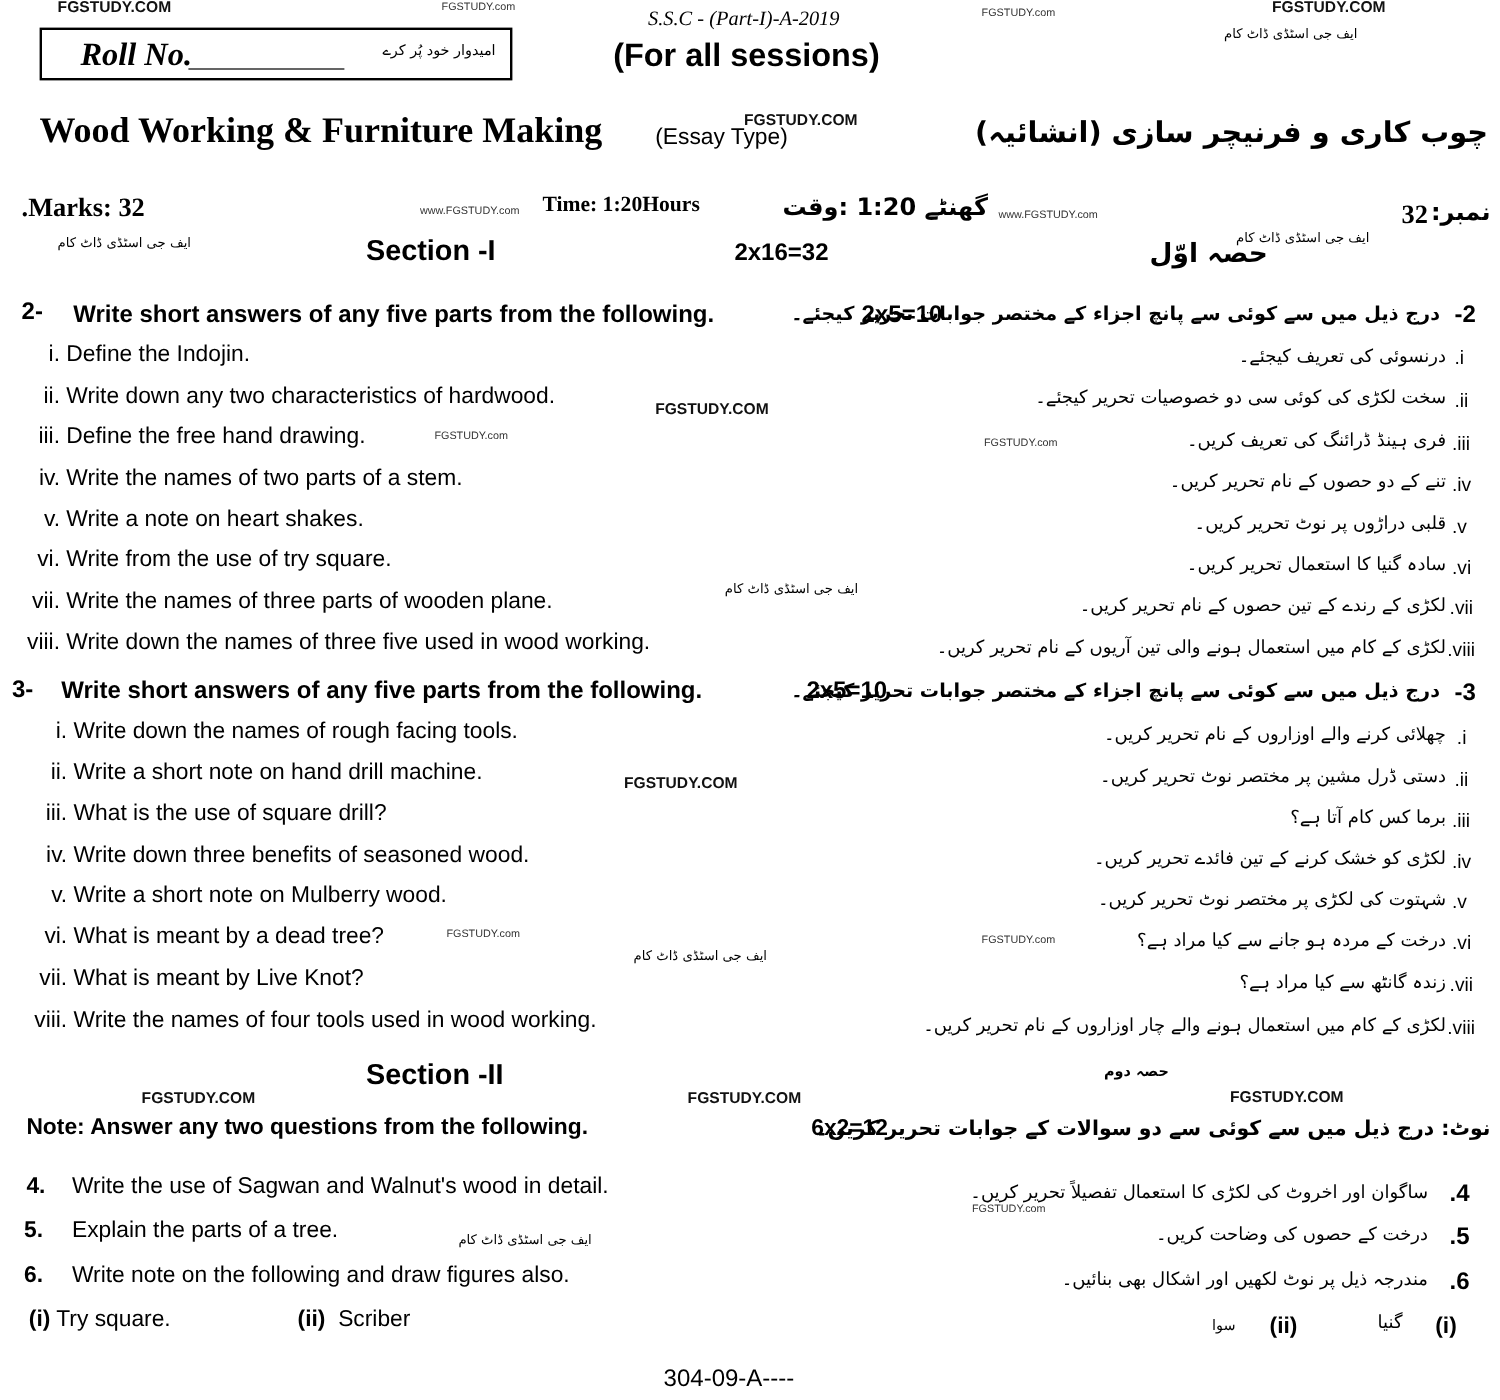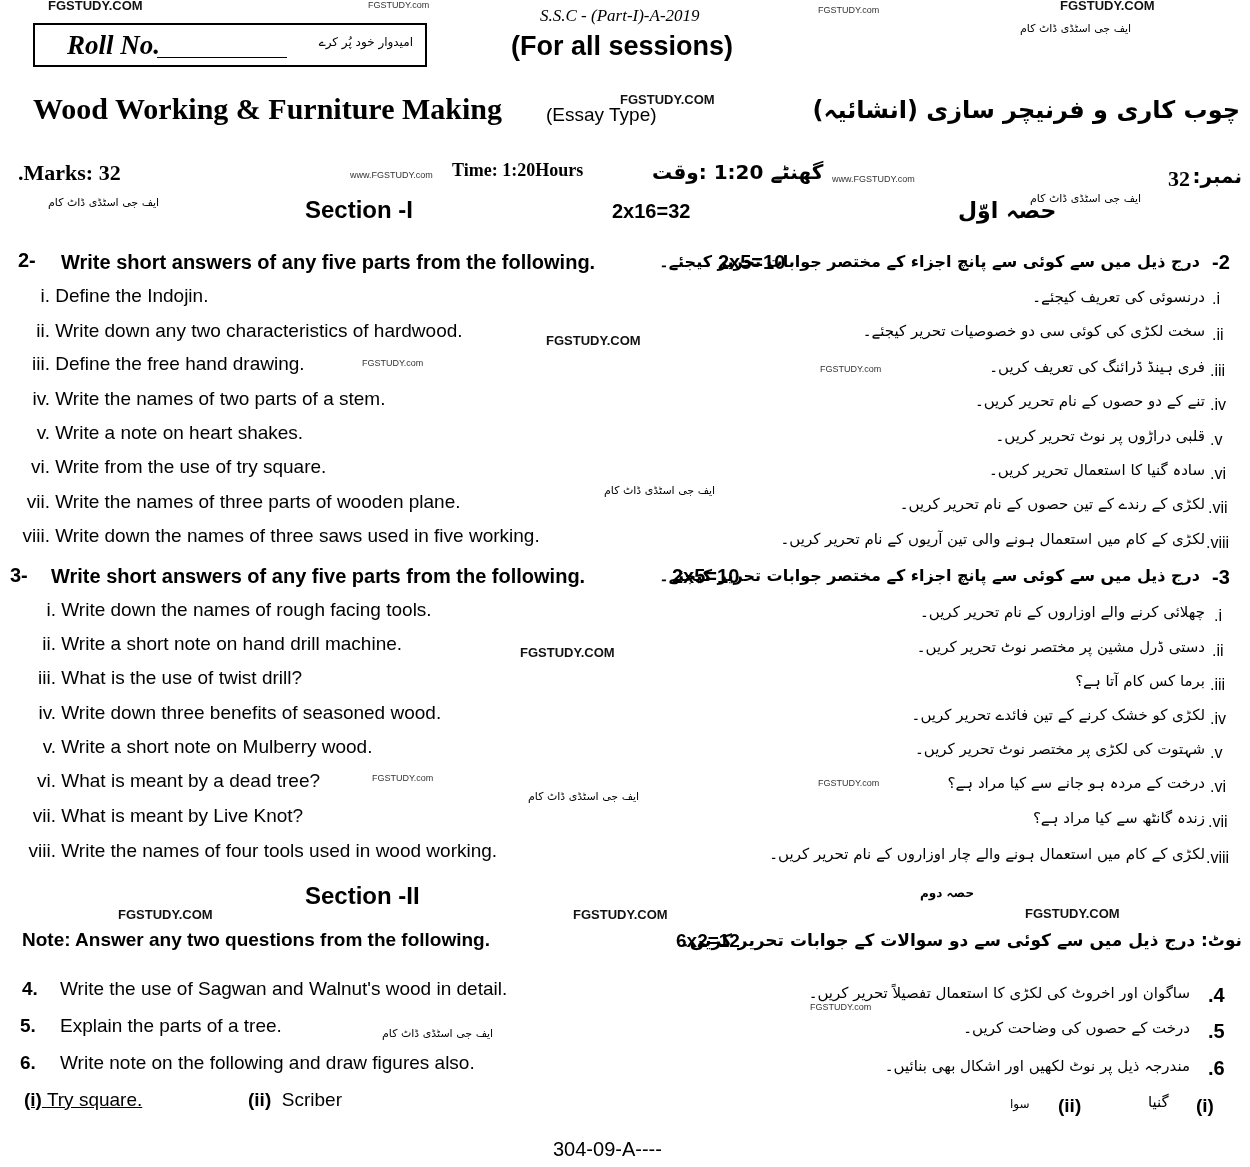--- a/index.html
+++ b/index.html
@@ -96,21 +96,21 @@
 
   <div class="abs q-en" style="left:22px;top:456px;"><span class="roman-en" style="width:28px">vi.</span> <span>Write from the use of try square.</span></div>
   <div class="abs q-ur" style="right:45px;top:461px;">سادہ گنیا کا استعمال تحریر کریں۔</div>
   <div class="abs" style="left:1210px;top:465px;font-size:16px;">.vi</div>
 
   <div class="abs q-en" style="left:16px;top:491px;"><span class="roman-en" style="width:34px">vii.</span> <span>Write the names of three parts of wooden plane.</span></div>
   <div class="abs urdu" style="left:604px;top:484px;font-size:11px;">ایف جی اسٹڈی ڈاٹ کام</div>
   <div class="abs q-ur" style="right:45px;top:495px;">لکڑی کے رندے کے تین حصوں کے نام تحریر کریں۔</div>
   <div class="abs" style="left:1208px;top:499px;font-size:16px;">.vii</div>
 
-  <div class="abs q-en" style="left:8px;top:525px;"><span class="roman-en" style="width:42px">viii.</span> <span>Write down the names of three saws used in five working.</span></div>
+  <div class="abs q-en" style="left:8px;top:525px;"><span class="roman-en" style="width:42px">viii.</span> <span>Write down the names of three five used in wood working.</span></div>
   <div class="abs q-ur" style="right:45px;top:530px;">لکڑی کے کام میں استعمال ہونے والی تین آریوں کے نام تحریر کریں۔</div>
   <div class="abs" style="left:1206px;top:534px;font-size:16px;">.viii</div>
 </div>
 
 <div class="abs q-head" style="left:10px;top:564px;">3-</div>
 <div class="abs q-head" style="left:51px;top:565px;">Write short answers of any five parts from the following.</div>
 <div class="abs q-head" style="left:672px;top:565px;">2x5=10</div>
 <div class="abs q-ur" style="right:50px;top:566px;font-weight:bold;font-size:16px;">درج ذیل میں سے کوئی سے پانچ اجزاء کے مختصر جوابات تحریر کیجئے۔</div>
 <div class="abs q-head" style="left:1212px;top:566px;">-3</div>
 
@@ -118,21 +118,21 @@
 
   <div class="abs q-en" style="left:40px;top:599px;"><span class="roman-en" style="width:16px">i.</span> <span>Write down the names of rough facing tools.</span></div>
   <div class="abs q-ur" style="right:45px;top:603px;">چھلائی کرنے والے اوزاروں کے نام تحریر کریں۔</div>
   <div class="abs" style="left:1214px;top:607px;font-size:16px;">.i</div>
 
   <div class="abs q-en" style="left:34px;top:633px;"><span class="roman-en" style="width:22px">ii.</span> <span>Write a short note on hand drill machine.</span></div>
   <div class="abs wm" style="left:520px;top:645px;">FGSTUDY.COM</div>
   <div class="abs q-ur" style="right:45px;top:638px;">دستی ڈرل مشین پر مختصر نوٹ تحریر کریں۔</div>
   <div class="abs" style="left:1212px;top:642px;font-size:16px;">.ii</div>
 
-  <div class="abs q-en" style="left:29px;top:667px;"><span class="roman-en" style="width:27px">iii.</span> <span>What is the use of twist drill?</span></div>
+  <div class="abs q-en" style="left:29px;top:667px;"><span class="roman-en" style="width:27px">iii.</span> <span>What is the use of square drill?</span></div>
   <div class="abs q-ur" style="right:45px;top:672px;">برما کس کام آتا ہے؟</div>
   <div class="abs" style="left:1210px;top:676px;font-size:16px;">.iii</div>
 
   <div class="abs q-en" style="left:26px;top:702px;"><span class="roman-en" style="width:30px">iv.</span> <span>Write down three benefits of seasoned wood.</span></div>
   <div class="abs q-ur" style="right:45px;top:706px;">لکڑی کو خشک کرنے کے تین فائدے تحریر کریں۔</div>
   <div class="abs" style="left:1210px;top:710px;font-size:16px;">.iv</div>
 
   <div class="abs q-en" style="left:32px;top:736px;"><span class="roman-en" style="width:24px">v.</span> <span>Write a short note on Mulberry wood.</span></div>
   <div class="abs q-ur" style="right:45px;top:740px;">شہتوت کی لکڑی پر مختصر نوٹ تحریر کریں۔</div>
   <div class="abs" style="left:1210px;top:744px;font-size:16px;">.v</div>
@@ -170,21 +170,21 @@
 
 <div class="abs q-en" style="left:20px;top:1015px;"><span style="font-weight:bold;display:inline-block;width:40px;">5.</span><span>Explain the parts of a tree.</span></div>
 <div class="abs urdu" style="left:382px;top:1027px;font-size:11px;">ایف جی اسٹڈی ڈاٹ کام</div>
 <div class="abs q-ur" style="right:60px;top:1000px;margin-top:19px;">درخت کے حصوں کی وضاحت کریں۔</div>
 <div class="abs" style="left:1208px;top:1020px;font-weight:bold;font-size:20px;">.5</div>
 
 <div class="abs q-en" style="left:20px;top:1052px;"><span style="font-weight:bold;display:inline-block;width:40px;">6.</span><span>Write note on the following and draw figures also.</span></div>
 <div class="abs q-ur" style="right:60px;top:1057px;">مندرجہ ذیل پر نوٹ لکھیں اور اشکال بھی بنائیں۔</div>
 <div class="abs" style="left:1208px;top:1057px;font-weight:bold;font-size:20px;">.6</div>
 
-<div class="abs q-en" style="left:24px;top:1089px;text-decoration:underline;"><span style="font-weight:bold;">(i)</span> <span>Try square.</span></div>
+<div class="abs q-en" style="left:24px;top:1089px;"><span style="font-weight:bold;">(i)</span> <span>Try square.</span></div>
 <div class="abs q-en" style="left:248px;top:1089px;"><span style="font-weight:bold;">(ii)</span>&nbsp; <span>Scriber</span></div>
 
 <div class="abs" style="left:1196px;top:1095px;font-weight:bold;font-size:19px;">(i)</div>
 <div class="abs urdu" style="left:1148px;top:1093px;font-size:15px;">گنیا</div>
 <div class="abs" style="left:1058px;top:1095px;font-weight:bold;font-size:19px;">(ii)</div>
 <div class="abs urdu" style="left:1010px;top:1097px;font-size:12px;">سوا</div>
 
 <div class="abs" style="left:553px;top:1138px;font-size:20px;">304-09-A----</div>
 
 </body></html>

